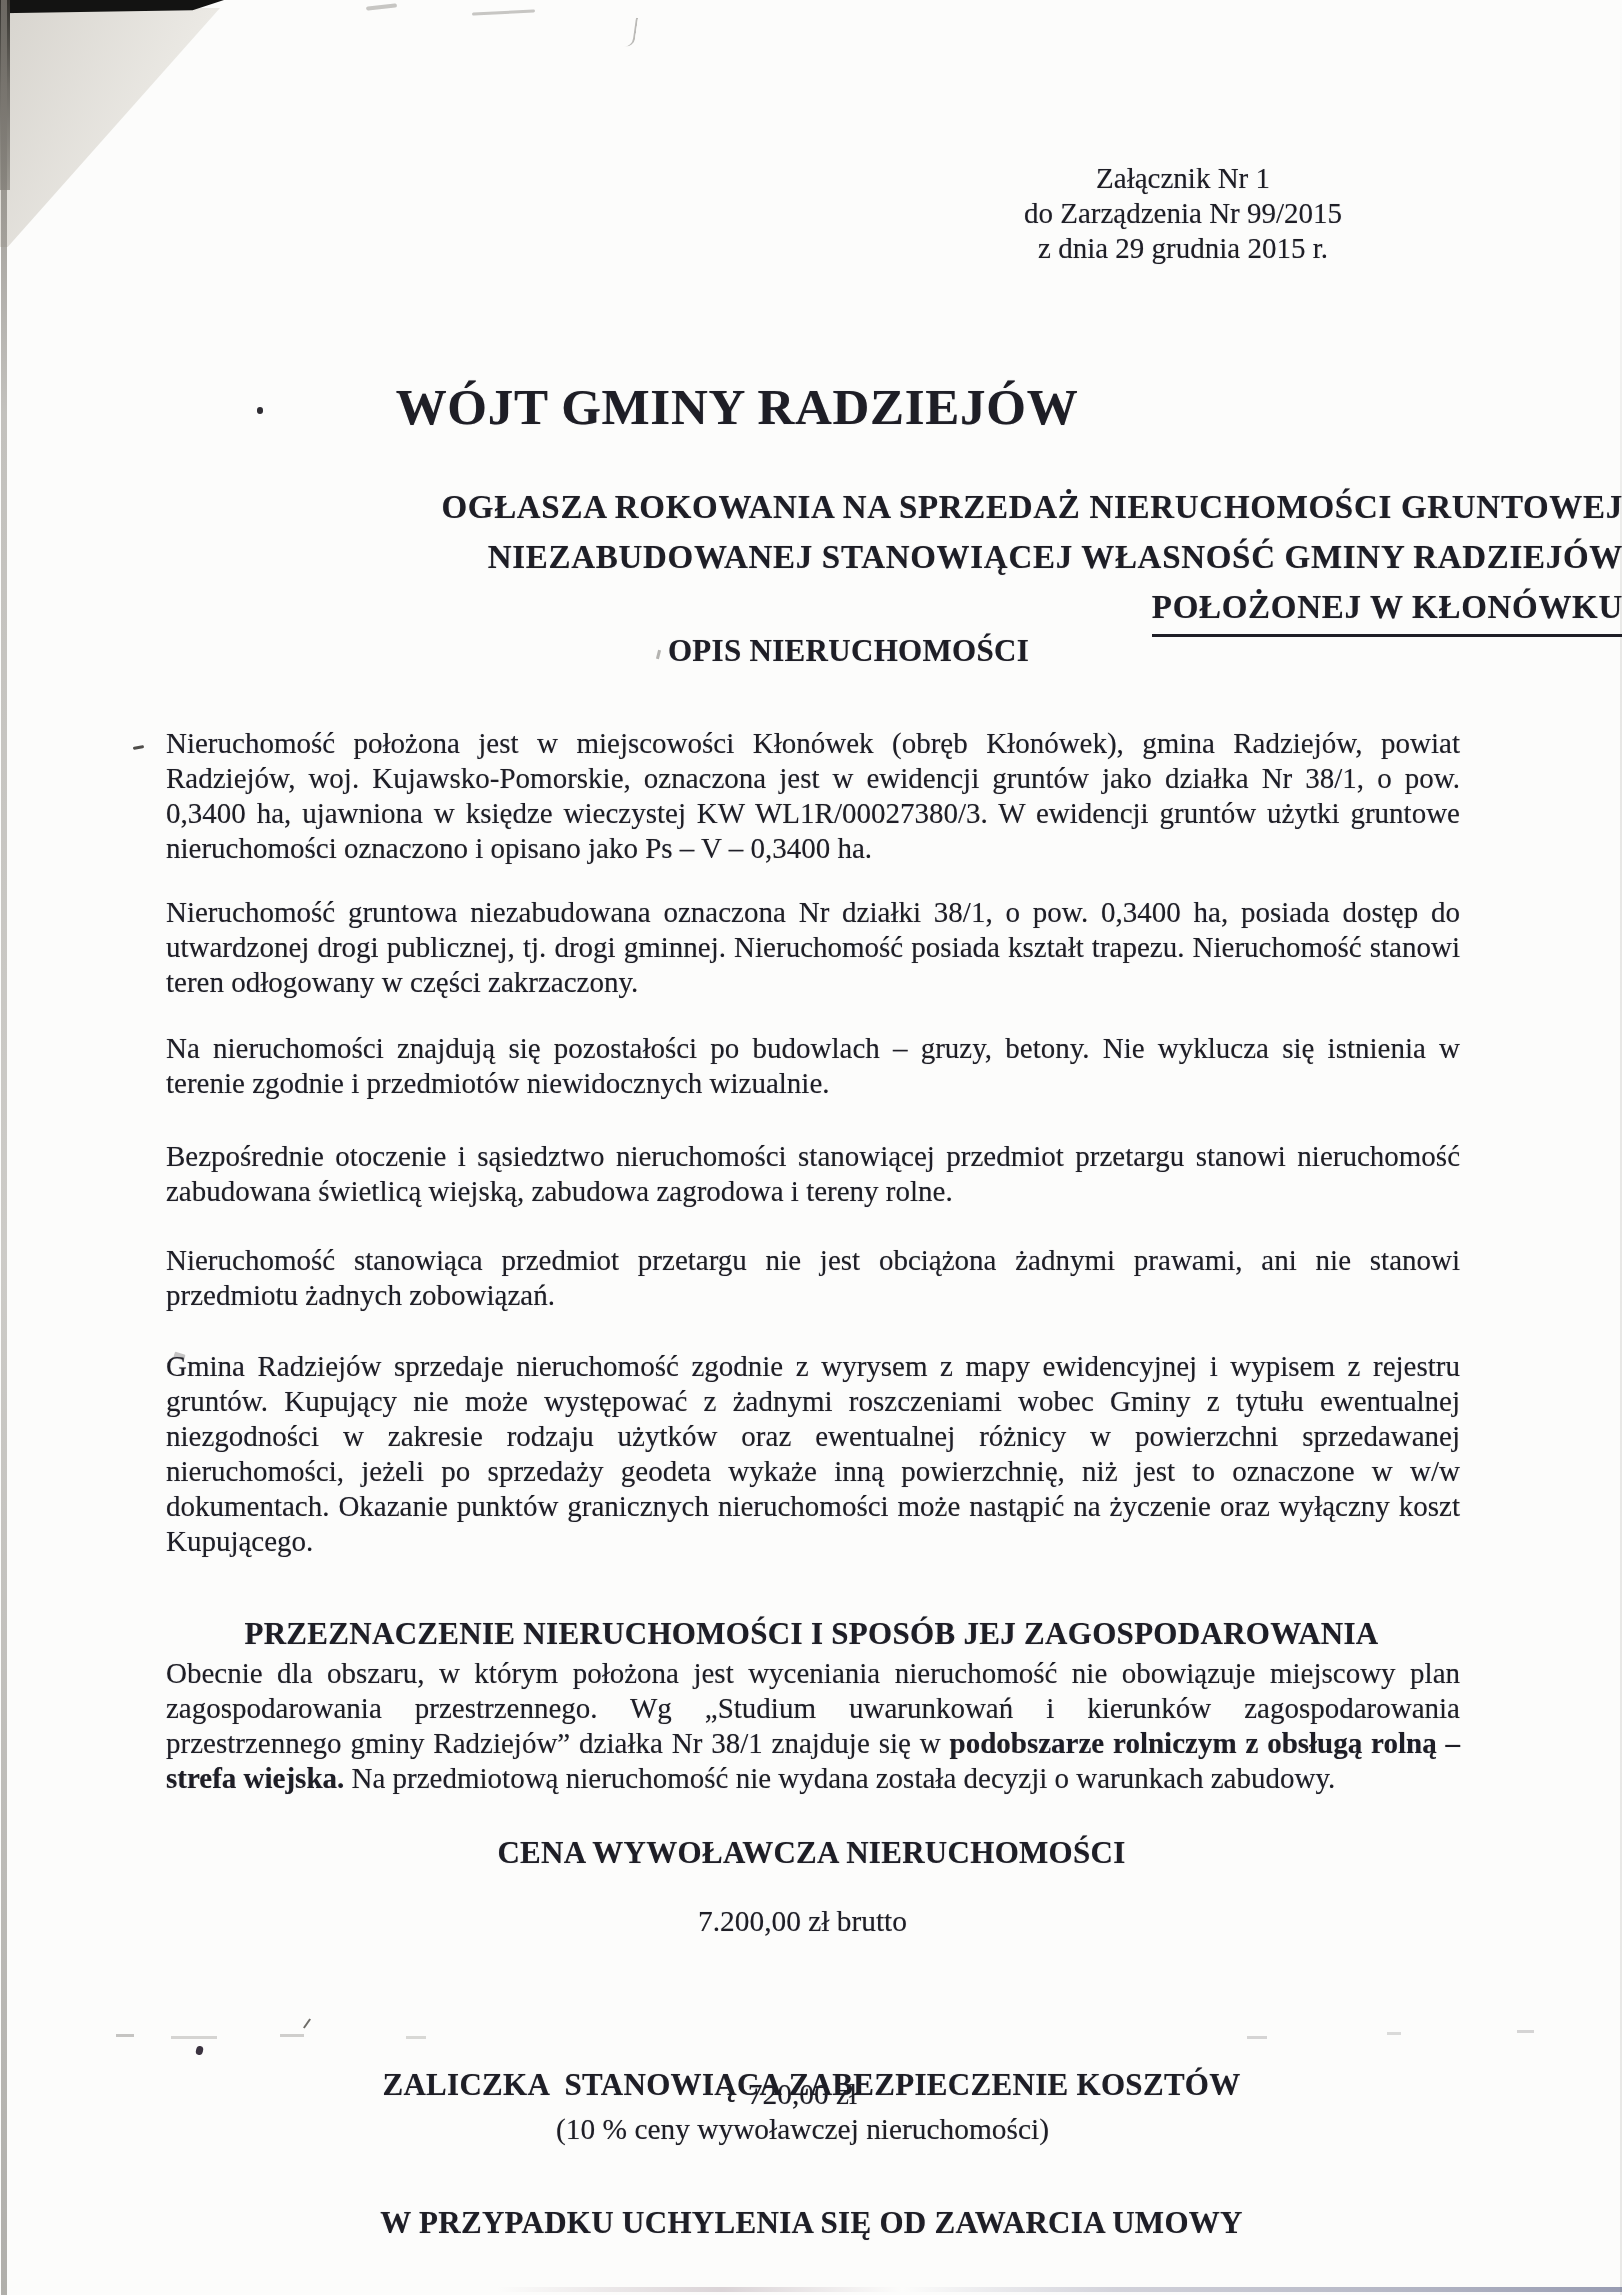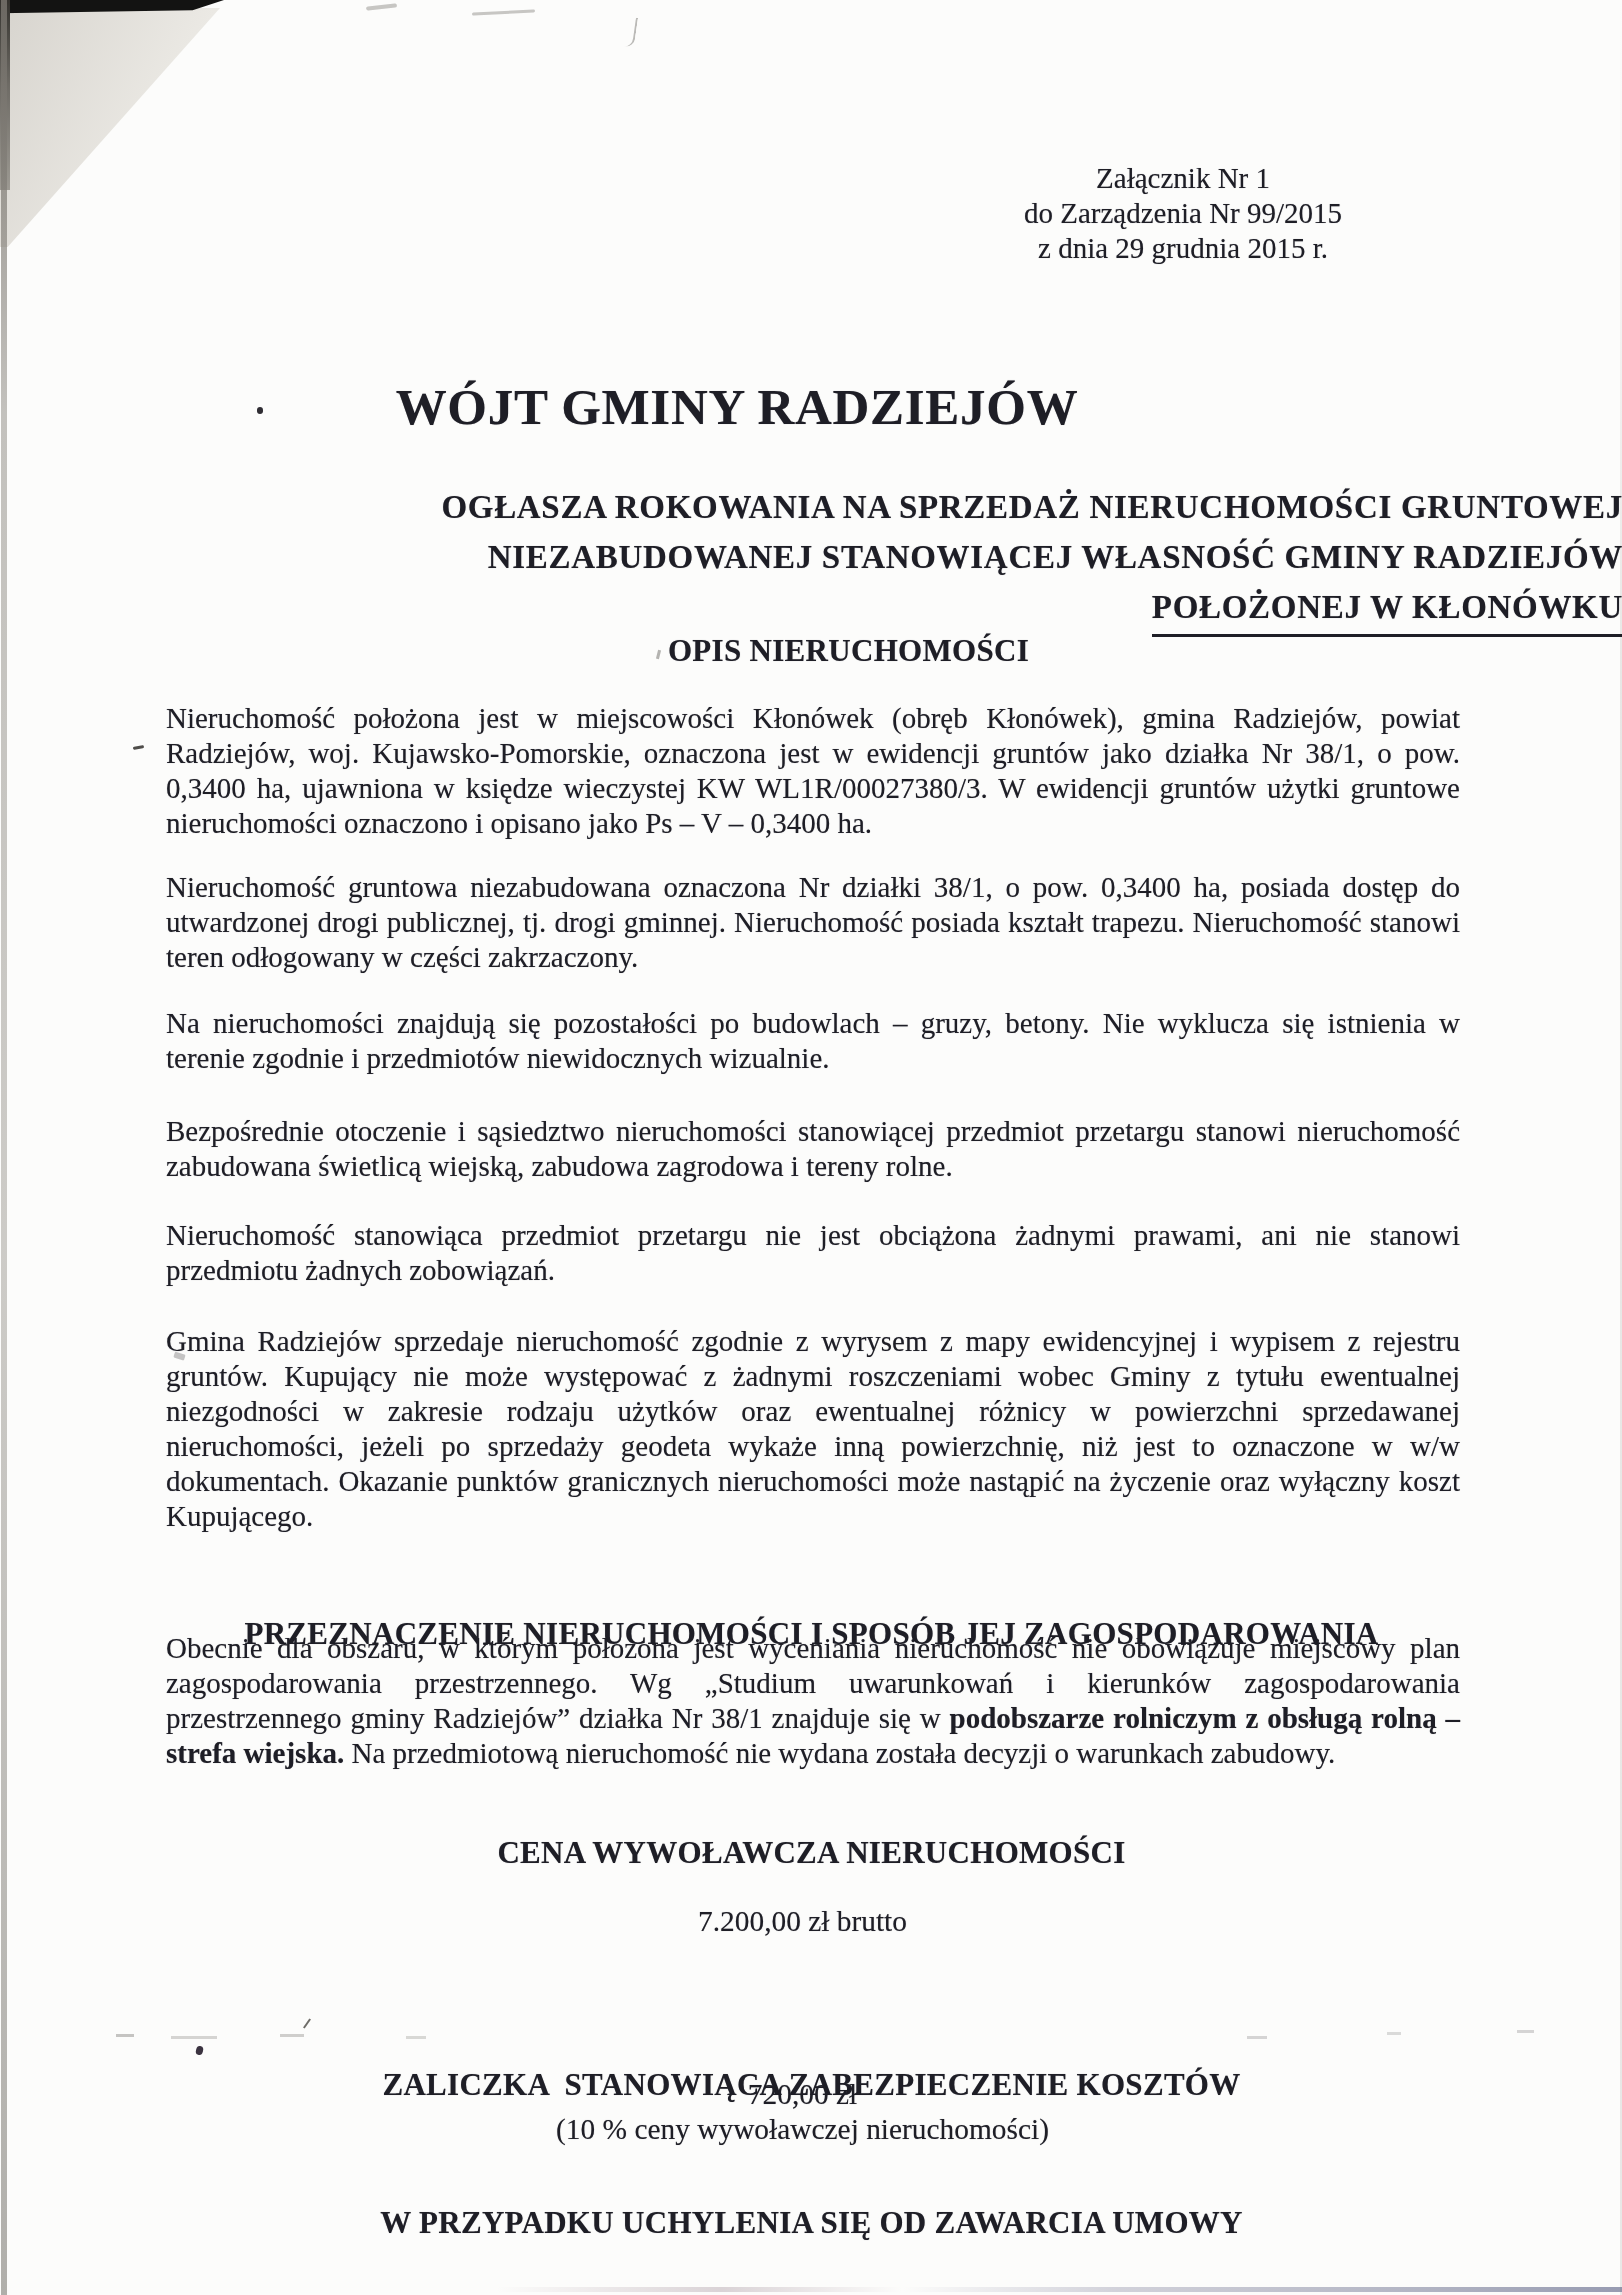--- a/index.html
+++ b/index.html
@@ -40,21 +40,21 @@
     font-weight: 700; font-size: 31px; line-height: 38px; letter-spacing: 0.3px;
   }
   .h-opis  { top: 632px; margin-left: 37px; }
   .h-przez { top: 1615px; }
   .h-cena  { top: 1834px; }
   .h-zal   { top: 1970px; line-height: 46px; white-space: pre-wrap; }
 
   .para {
     position: absolute; left: 166px; width: 1294px;
     font-size: 29px; line-height: 35px;
-    text-align: justify; text-justify: inter-word;
+    text-align: justify; text-justify: inter-word; margin-top: 25px;
   }
   .p1 { top: 701px; }
   .p2 { top: 870px; }
   .p3 { top: 1006px; }
   .p4 { top: 1114px; }
   .p5 { top: 1218px; }
   .p6 { top: 1324px; }
   .p7 { top: 1631px; }
 
   .center-line {

